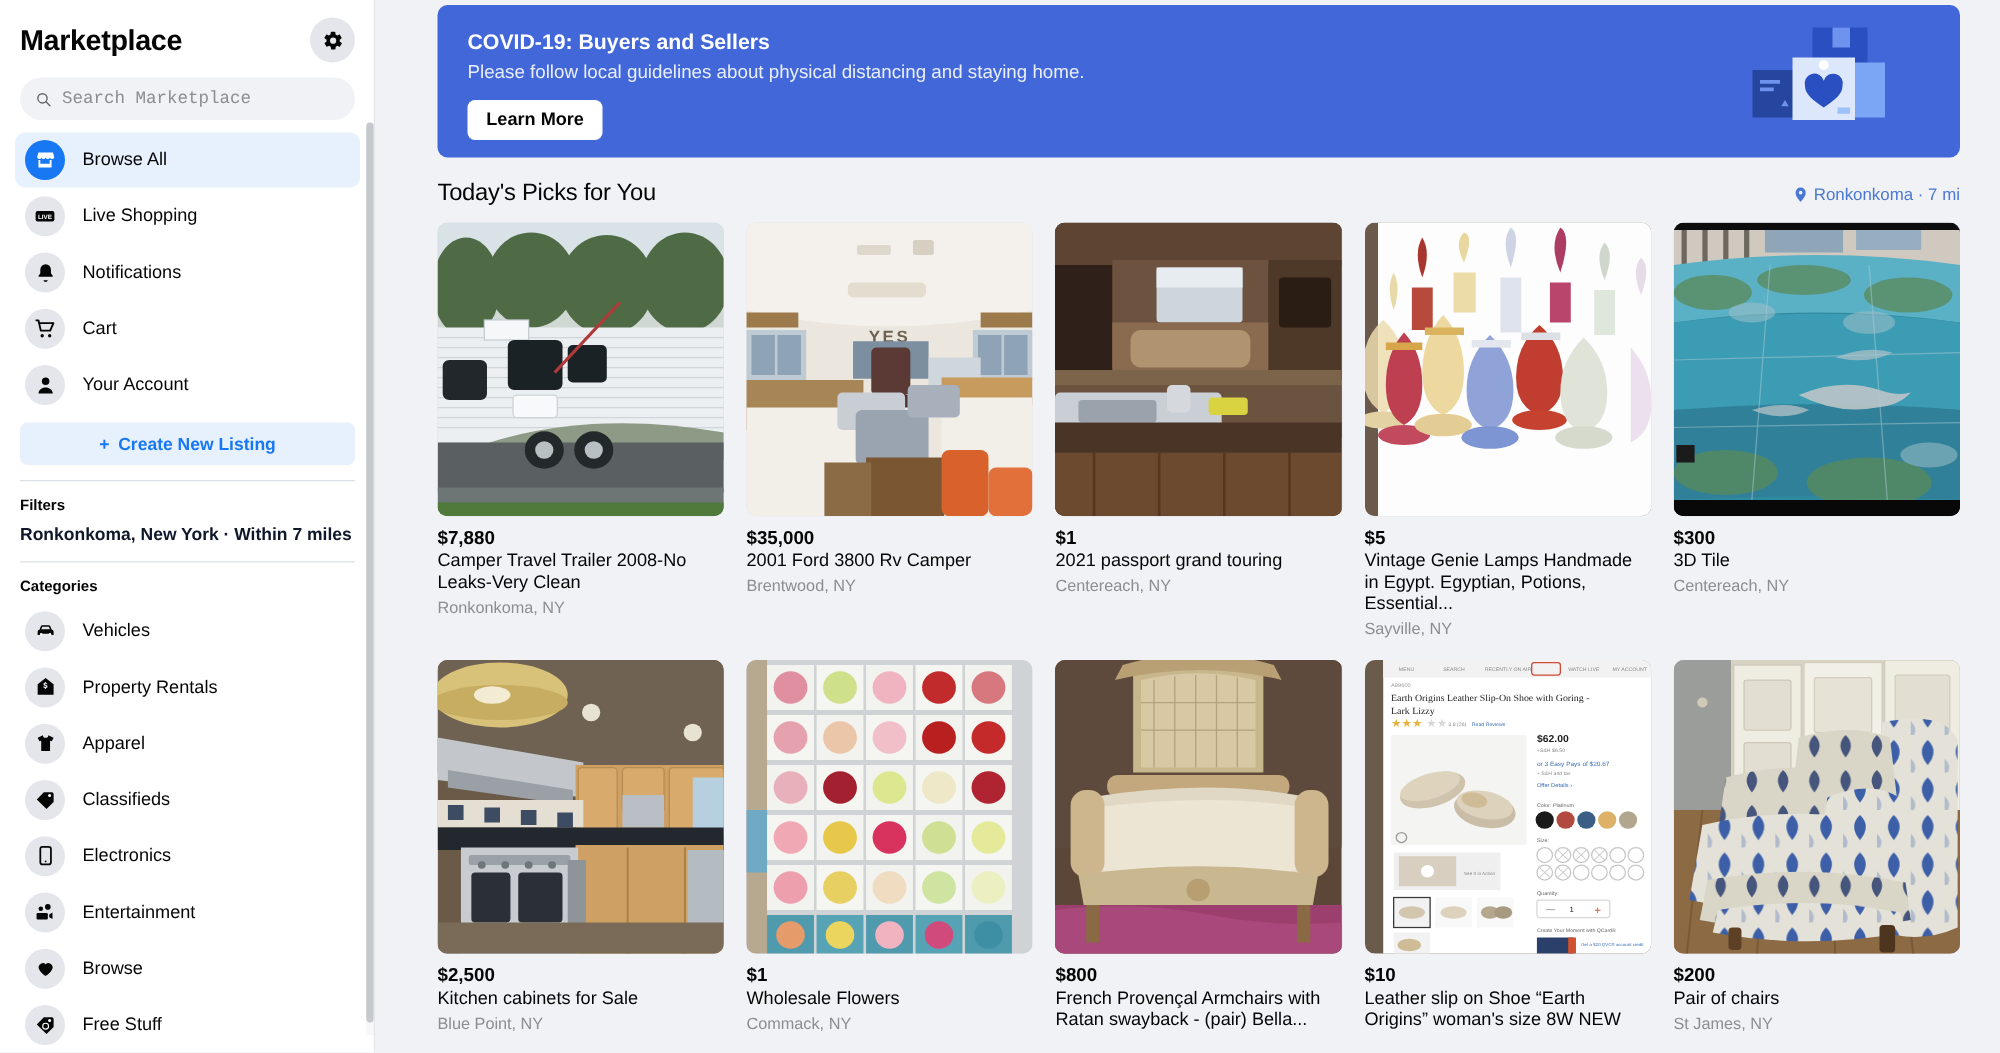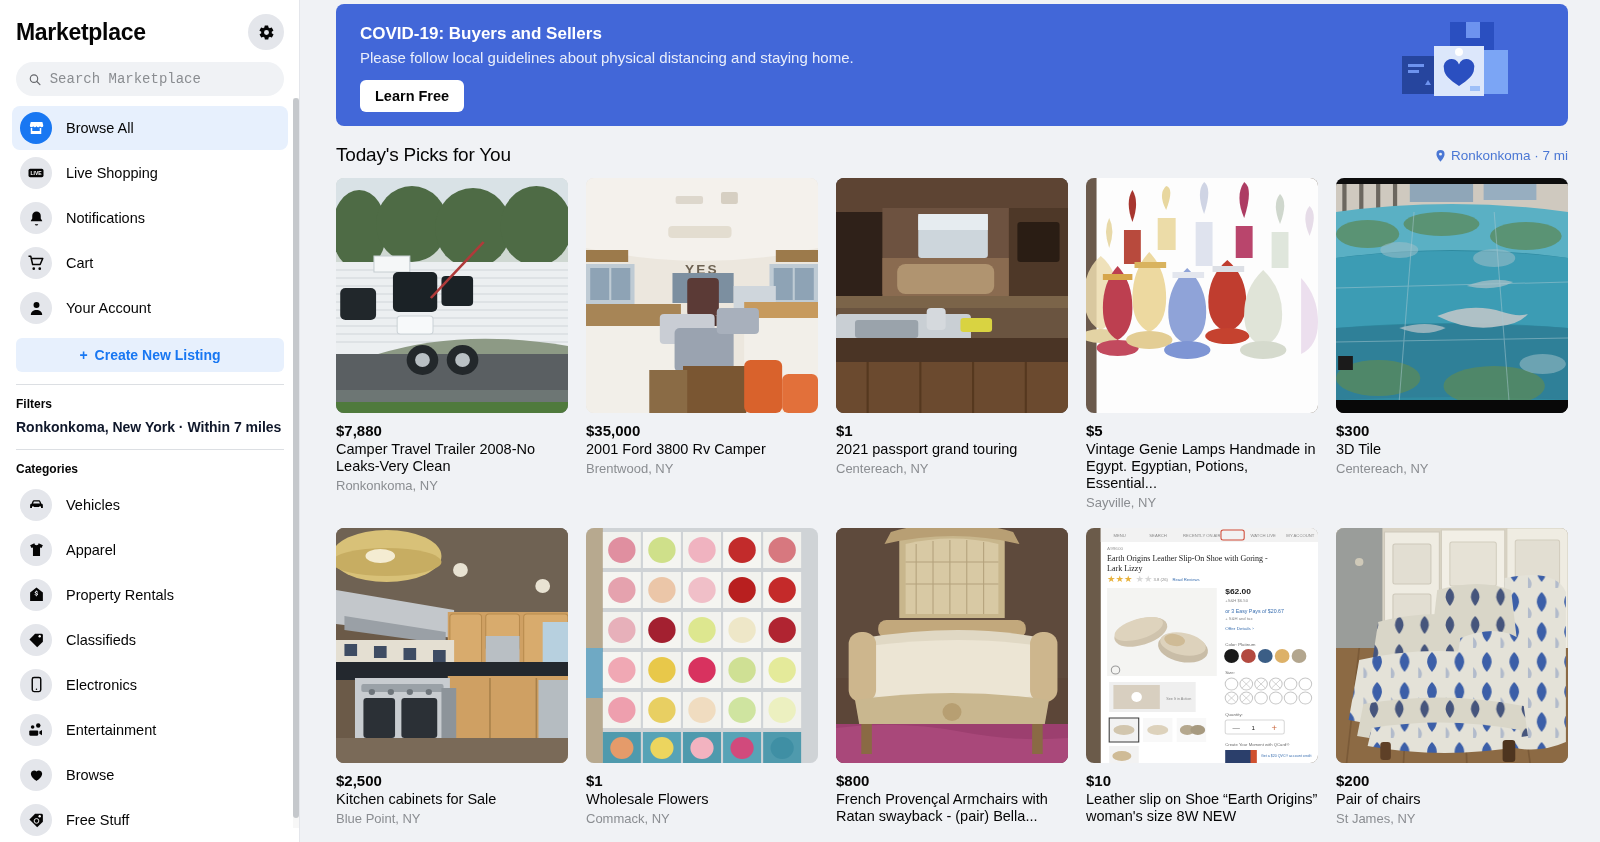--- a/index.html
+++ b/index.html
@@ -3,21 +3,21 @@
 <meta charset="utf-8">
 <style>
   * { box-sizing: border-box; margin: 0; padding: 0; }
   html, body {
     width: 1600px; height: 842px;
     overflow: hidden;
     font-family: "Liberation Sans", sans-serif;
     background: #f0f2f5;
     color: #050505;
   }
-  .app { display: flex; width: 1600px; height: 842px; }
+  .app { display: flex; width: 1600px; height: 842px; gap: 14px; }
 
   
   .sidebar {
     width: 300px; min-width: 300px; height: 842px;
     background: #ffffff;
     padding: 0 12px;
     position: relative;
     overflow: hidden;
   }
   .sb-header {
@@ -225,33 +225,33 @@
           <circle cx="7" cy="16" r="1.4" fill="#fff"></circle>
             <circle cx="17" cy="16" r="1.4" fill="#fff"></circle>
         </svg>
       </div>
       <div class="cat-label">Vehicles</div>
     </div>
 
     <div class="cat-item">
       <div class="nav-ico">
         <svg width="17" height="17" viewBox="0 0 24 24">
+          <path fill="#050505" d="M12 2L3 9v12h18V9zm0 5.5c1.2 0 2.2.6 2.2 1.6h-1.5c0-.3-.3-.5-.7-.5s-.8.2-.8.5.4.5 1 .7c1.1.3 2 .7 2 1.8 0 1-.8 1.6-1.8 1.8v1.1h-1.2v-1.1c-1.2-.2-2-.8-2-1.8h1.5c0 .4.4.6.9.6s.9-.2.9-.6-.5-.5-1.1-.7c-1-.3-1.9-.7-1.9-1.8 0-.9.7-1.5 1.7-1.7V6.4h1.2v1.1z"></path>
+        </svg>
+      </div>
+      <div class="cat-label">Property Rentals</div>
+    </div>
+
+    <div class="cat-item">
+      <div class="nav-ico">
+        <svg width="17" height="17" viewBox="0 0 24 24">
           <path fill="#050505" d="M9 3L3 6l2 4 2-.8V21h10V9.2l2 .8 2-4-6-3a3 3 0 01-6 0z"></path>
         </svg>
       </div>
       <div class="cat-label">Apparel</div>
-    </div>
-
-    <div class="cat-item">
-      <div class="nav-ico">
-        <svg width="17" height="17" viewBox="0 0 24 24">
-          <path fill="#050505" d="M12 2L3 9v12h18V9zm0 5.5c1.2 0 2.2.6 2.2 1.6h-1.5c0-.3-.3-.5-.7-.5s-.8.2-.8.5.4.5 1 .7c1.1.3 2 .7 2 1.8 0 1-.8 1.6-1.8 1.8v1.1h-1.2v-1.1c-1.2-.2-2-.8-2-1.8h1.5c0 .4.4.6.9.6s.9-.2.9-.6-.5-.5-1.1-.7c-1-.3-1.9-.7-1.9-1.8 0-.9.7-1.5 1.7-1.7V6.4h1.2v1.1z"></path>
-        </svg>
-      </div>
-      <div class="cat-label">Property Rentals</div>
     </div>
 
     <div class="cat-item">
       <div class="nav-ico">
         <svg width="17" height="17" viewBox="0 0 24 24">
           <path fill="#050505" d="M2 12l8-8h9a2 2 0 012 2v9l-8 8z"></path>
           <circle cx="16.5" cy="7.5" r="1.7" fill="#fff"></circle>
         </svg>
       </div>
       <div class="cat-label">Classifieds</div>
@@ -302,21 +302,21 @@
     <div class="sb-scrollbar"></div>
     <div class="sb-thumb"></div>
     <div class="sb-edge"></div>
   </aside>
 
   <main class="main">
 
     <section class="banner">
       <div class="banner-title">COVID-19: Buyers and Sellers</div>
       <div class="banner-sub">Please follow local guidelines about physical distancing and staying home.</div>
-      <div class="banner-btn">Learn Free</div>
+      <div class="banner-btn">Learn More</div>
       <svg class="banner-art" viewBox="0 0 130 110">
         <rect x="62" y="14" width="44" height="30" fill="#2a4fc0"></rect>
         <rect x="78" y="14" width="14" height="16" fill="#6d93ef"></rect>
         <rect x="86" y="42" width="34" height="44" fill="#7ba5f5"></rect>
         <rect x="14" y="48" width="46" height="38" fill="#26459e"></rect>
         <rect x="20" y="56" width="16" height="3" fill="#6d93ef"></rect>
         <rect x="20" y="62" width="11" height="3" fill="#6d93ef"></rect>
         <path d="M40 72 l3 5 h-6z" fill="#6d93ef"></path>
         <rect x="46" y="38" width="50" height="50" fill="#dce7fb"></rect>
         <circle cx="71" cy="44" r="4" fill="#fff"></circle>

